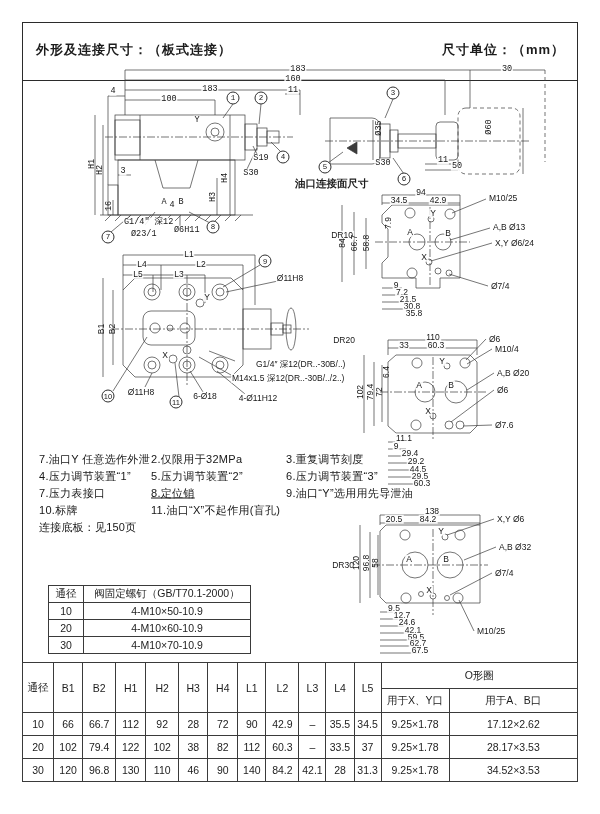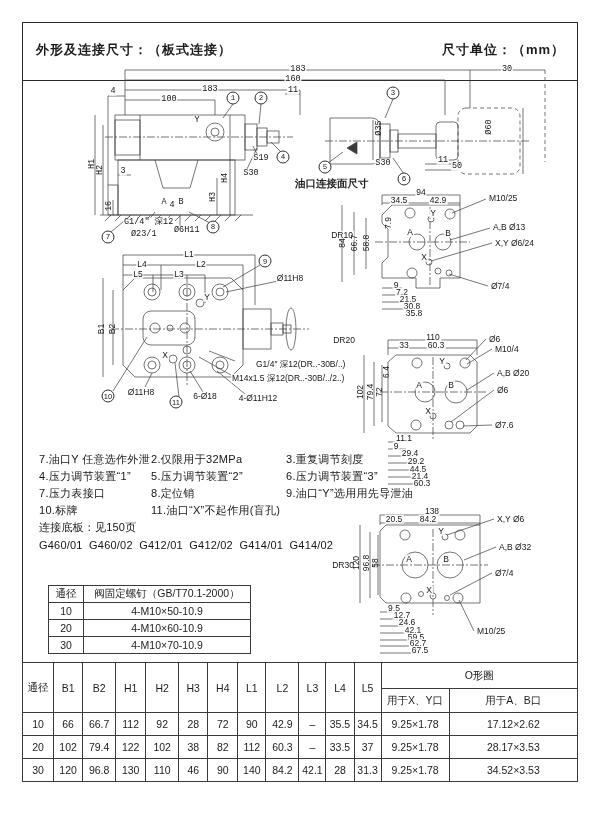--- a/index.html
+++ b/index.html
@@ -247,21 +247,21 @@
       <span class="dlabel la" style="left: 164px; top: 95px;">Ø7.6</span>
       <span class="dlabel rot" style="left: 30px; top: 62px;">102</span>
       <span class="dlabel rot" style="left: 40px; top: 62px;">79.4</span>
       <span class="dlabel rot" style="left: 49px; top: 62px;">72</span>
       <span class="dlabel rot" style="left: 56px; top: 42px;">6.4</span>
       <span class="dlabel" style="left: 74px; top: 108px;">11.1</span>
       <span class="dlabel" style="left: 66px; top: 116px;">9</span>
       <span class="dlabel" style="left: 80px; top: 123px;">29.4</span>
       <span class="dlabel" style="left: 86px; top: 131px;">29.2</span>
       <span class="dlabel" style="left: 88px; top: 139px;">44.5</span>
-      <span class="dlabel" style="left: 90px; top: 146px;">21.4</span>
+      <span class="dlabel" style="left: 90px; top: 146px;">29.5</span>
       <span class="dlabel" style="left: 92px; top: 153px;">60.3</span>
       <span class="dlabel" style="left: 89px; top: 55px;">A</span>
       <span class="dlabel" style="left: 121px; top: 55px;">B</span>
       <span class="dlabel" style="left: 112px; top: 31px;">Y</span>
       <span class="dlabel" style="left: 98px; top: 81px;">X</span>
     </div>
 
   <div class="layer" style="left:330px;top:505px;width:248px;height:160px;">
     <svg width="248" height="160" viewBox="0 0 248 160">
       <g stroke="#3b3b3b" stroke-width="0.7" fill="none">
@@ -309,29 +309,28 @@
     </div>
 
   <div class="layer notes" style="left:0;top:0;width:600px;height:814px;pointer-events:none;">
       <span class="dlabel la" style="left: 38px; top: 459px;">7.油口Y 任意选作外泄</span>
       <span class="dlabel la" style="left: 150px; top: 459px;">2.仅限用于32MPa</span>
       <span class="dlabel la" style="left: 285px; top: 459px;">3.重复调节刻度</span>
       <span class="dlabel la" style="left: 38px; top: 476px;">4.压力调节装置“1”</span>
       <span class="dlabel la" style="left: 150px; top: 476px;">5.压力调节装置“2”</span>
       <span class="dlabel la" style="left: 285px; top: 476px;">6.压力调节装置“3”</span>
       <span class="dlabel la" style="left: 38px; top: 493px;">7.压力表接口</span>
-      <span class="dlabel la" style="left: 150px; top: 493px;">8.定位销</span>
+      <span class="dlabel la" style="left: 150px; top: 493px; text-decoration: underline;">8.定位销</span>
       <span class="dlabel la" style="left: 285px; top: 493px;">9.油口“Y”选用用先导泄油</span>
       <span class="dlabel la" style="left: 38px; top: 510px;">10.标牌</span>
       <span class="dlabel la" style="left: 150px; top: 510px;">11.油口“X”不起作用(盲孔)</span>
     </div>
 
   <div class="layer baseplate" style="left:0;top:0;width:600px;height:814px;pointer-events:none;">
       <span class="dlabel la" style="left: 38px; top: 527px;">连接底板：见150页</span>
-      <span class="dlabel la" style="left: 38px; top: 545px;">G460/01  G460/02  G412/01  G412/02  G414/01  G414/02</span>
     </div>
 
   <table class="screw-table">
     <colgroup>
         <col style="width:35px">
         <col style="width:167px">
       </colgroup>
     <thead>
       <tr>
         <th>通径</th>

